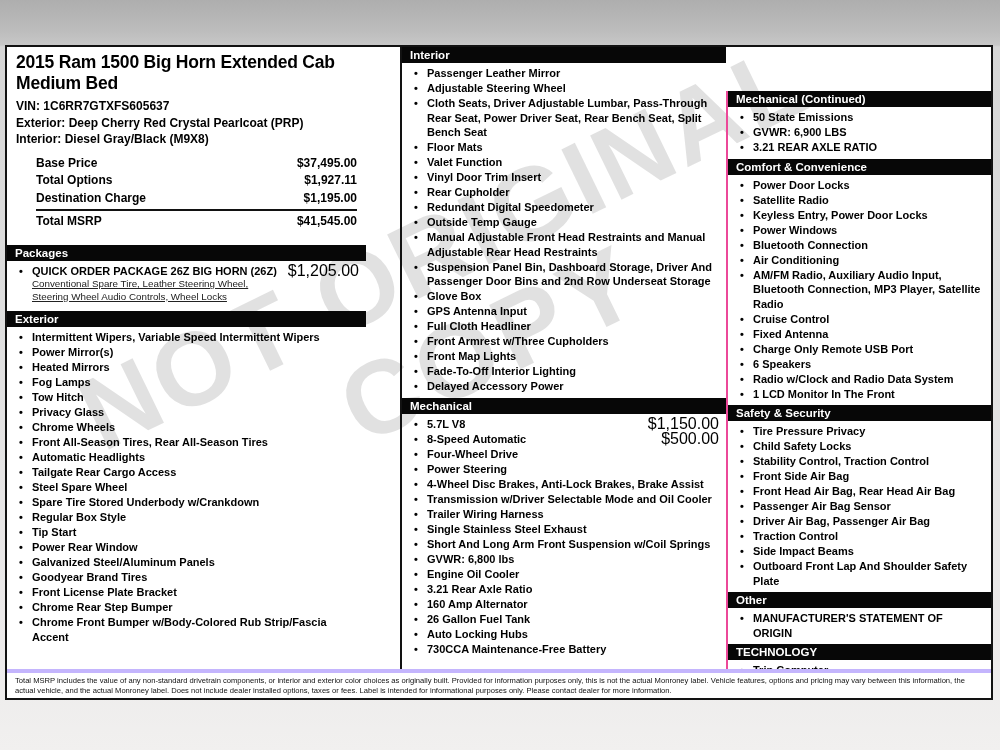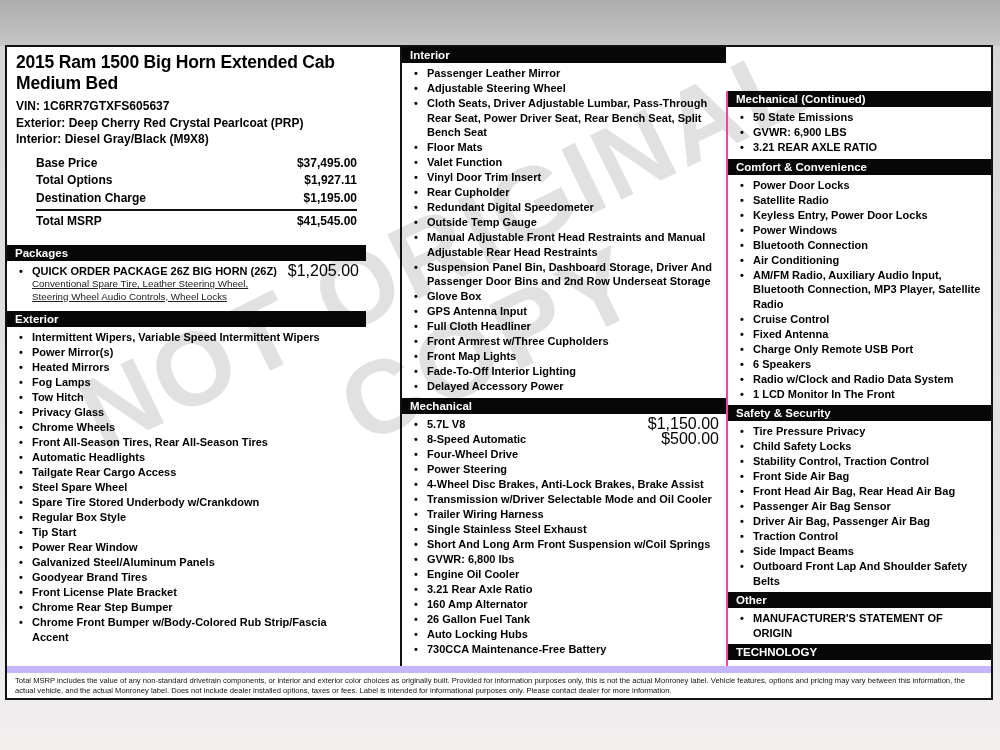--- a/index.html
+++ b/index.html
@@ -52,21 +52,21 @@
   .bullet { flex:0 0 16px; text-align:left; padding-left:3px; font-size:11px; line-height:14.5px; font-weight:700; }
   .item-content { flex:1; min-width:0; }
   .item-row { display:flex; justify-content:space-between; gap:8px; }
   .item-text { font-size:11px; line-height:14.5px; font-weight:700; }
   .item-price { font-size:16px; line-height:14.5px; font-weight:400; white-space:nowrap; }
   .item-desc { font-size:9.8px; font-weight:400; color:#222; line-height:12.5px; margin:0 0 4px 0; max-width:250px;text-decoration:underline; }
 
   
   .disclaimer {
     position:relative; z-index:2;
-    border-top:7px solid #c4b5fd; padding:3px 24px 2px 8px;
+    border-top:4px solid #c4b5fd; padding:3px 24px 2px 8px;
     font-size:7.6px; line-height:9.8px; font-weight:400; color:#101010;
   }
 </style>
 </head>
 <body>
 
 <div class="label-sheet">
   <div class="cols">
 
     <div class="watermark">
@@ -785,21 +785,21 @@
               <div class="item-content">
                 <div class="item-row">
                   <span class="item-text">Side Impact Beams</span>
                 </div>
               </div>
             </li>
             <li>
               <span class="bullet">•</span>
               <div class="item-content">
                 <div class="item-row">
-                  <span class="item-text">Outboard Front Lap And Shoulder Safety Belts</span>
+                  <span class="item-text">Outboard Front Lap And Shoulder Safety Plate</span>
                 </div>
               </div>
             </li>
           </ul>
       </section>
 
       <section>
         <div class="sec-head">Other</div>
         <ul class="features">
             <li>

